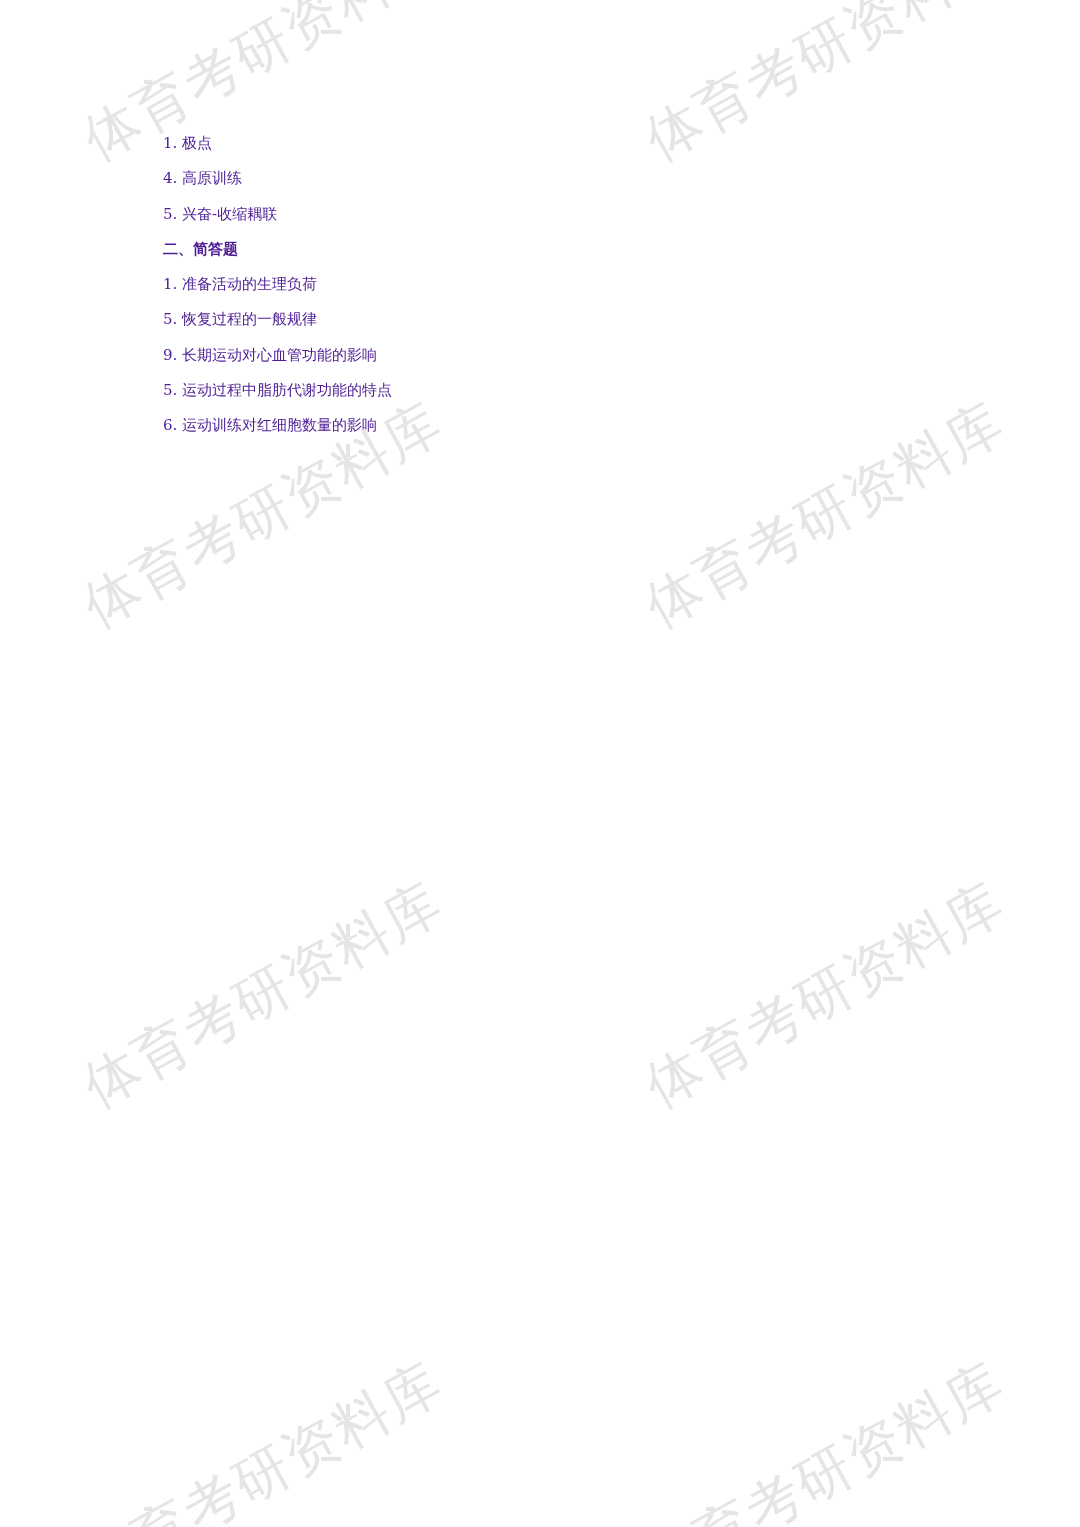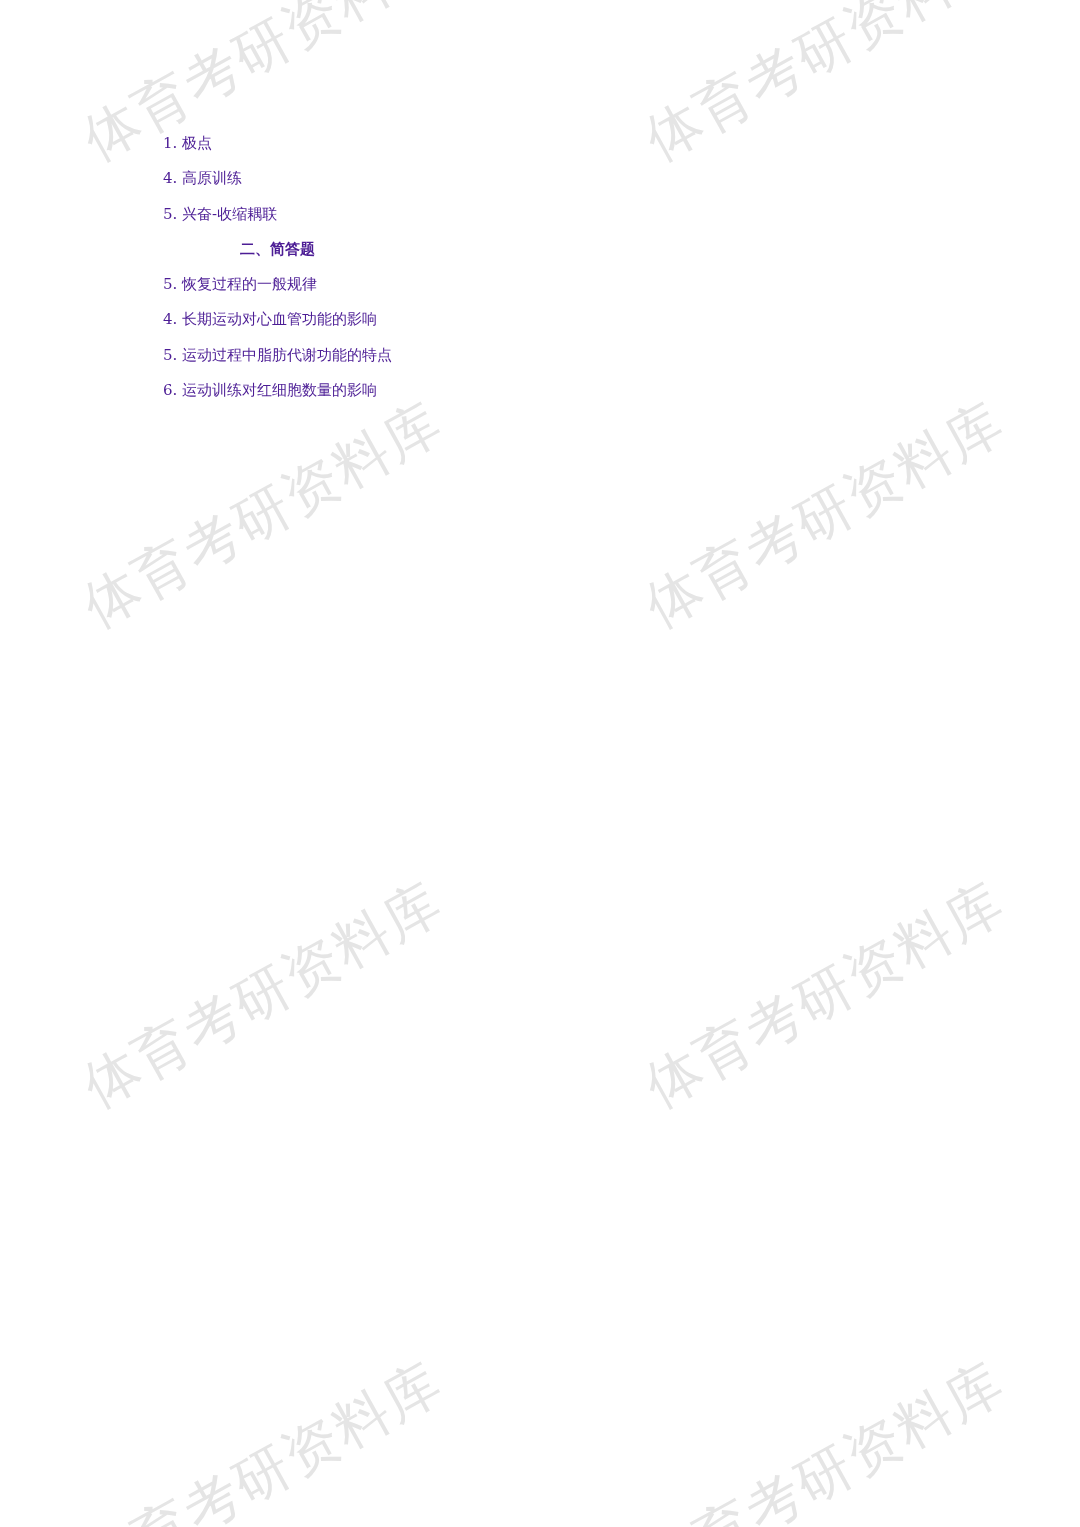--- a/index.html
+++ b/index.html
@@ -39,21 +39,20 @@
   }
   .line {
     height: 35.3px;
     line-height: 35.3px;
     font-size: 15px;
     color: #4c1d95;
     white-space: pre;
   }
   .line.header {
     font-weight: bold;
-    text-align: center;
   }
 </style>
 </head>
 <body>
 
 <div class="page">
 
   <div class="wm-layer">
     <span class="wm" style="left:263px; top:48px;">体育考研资料库</span>
     <span class="wm" style="left:825px; top:48px;">体育考研资料库</span>
@@ -63,19 +62,20 @@
     <span class="wm" style="left:825px; top:995px;">体育考研资料库</span>
     <span class="wm" style="left:263px; top:1475px;">体育考研资料库</span>
     <span class="wm" style="left:825px; top:1475px;">体育考研资料库</span>
   </div>
 
   <main class="content">
     <div class="line">1. 极点</div>
     <div class="line">4. 高原训练</div>
     <div class="line">5. 兴奋-收缩耦联</div>
     <div class="line header">二、简答题</div>
+    <div class="line">1. 准备活动的生理负荷</div>
     <div class="line">5. 恢复过程的一般规律</div>
-    <div class="line">4. 长期运动对心血管功能的影响</div>
+    <div class="line">9. 长期运动对心血管功能的影响</div>
     <div class="line">5. 运动过程中脂肪代谢功能的特点</div>
     <div class="line">6. 运动训练对红细胞数量的影响</div>
   </main>
 
 </div>
 
 </body></html>

